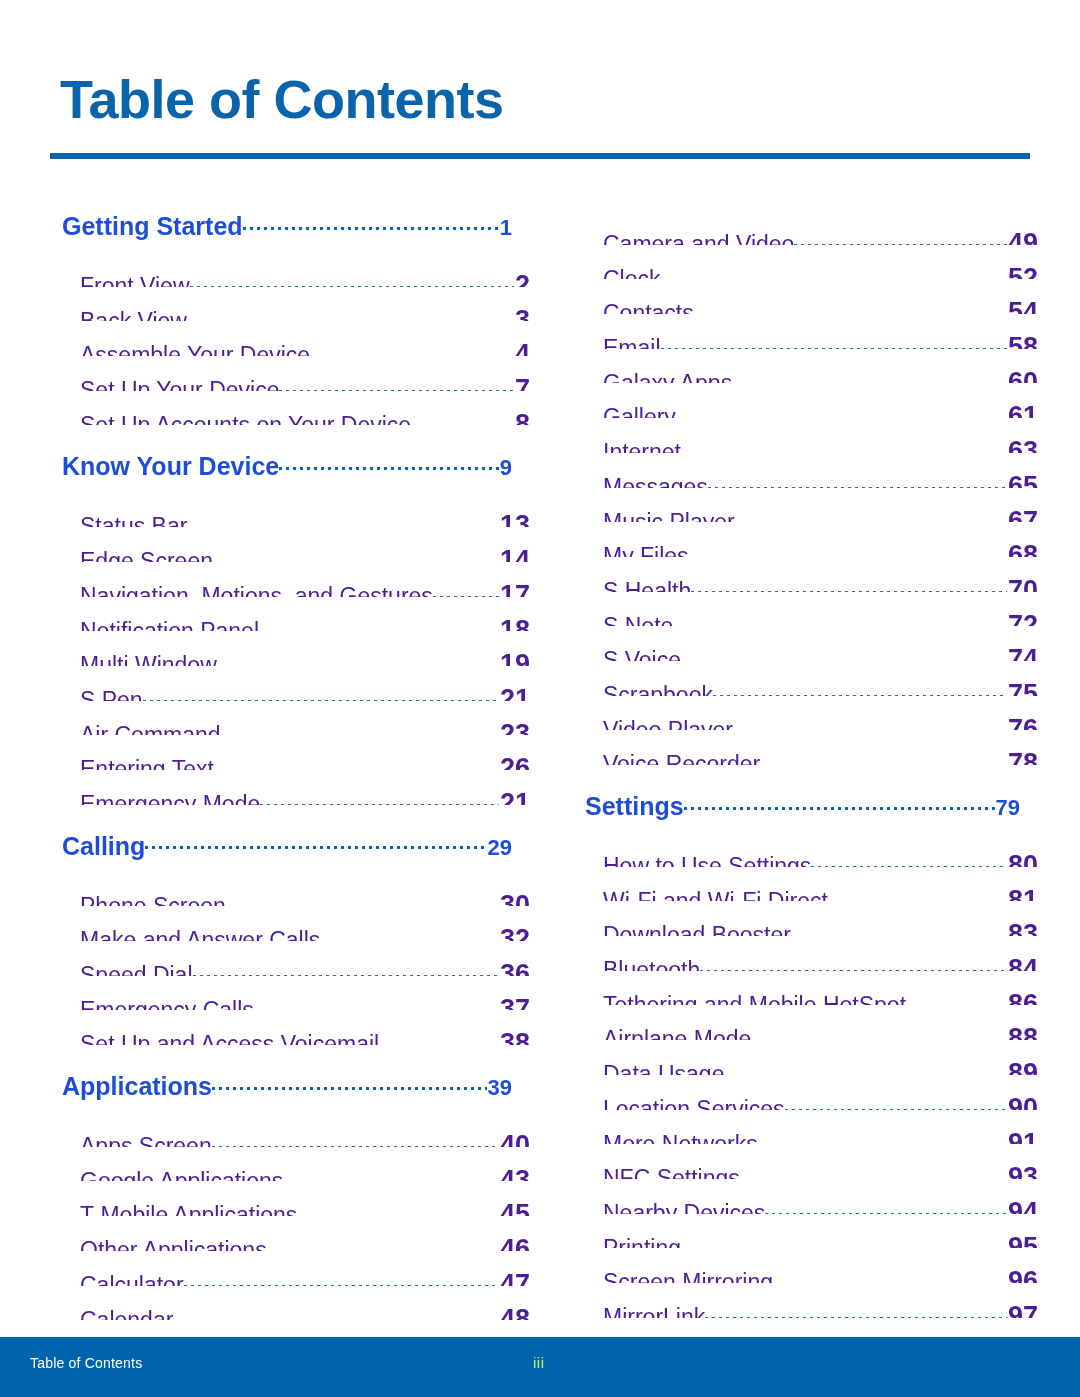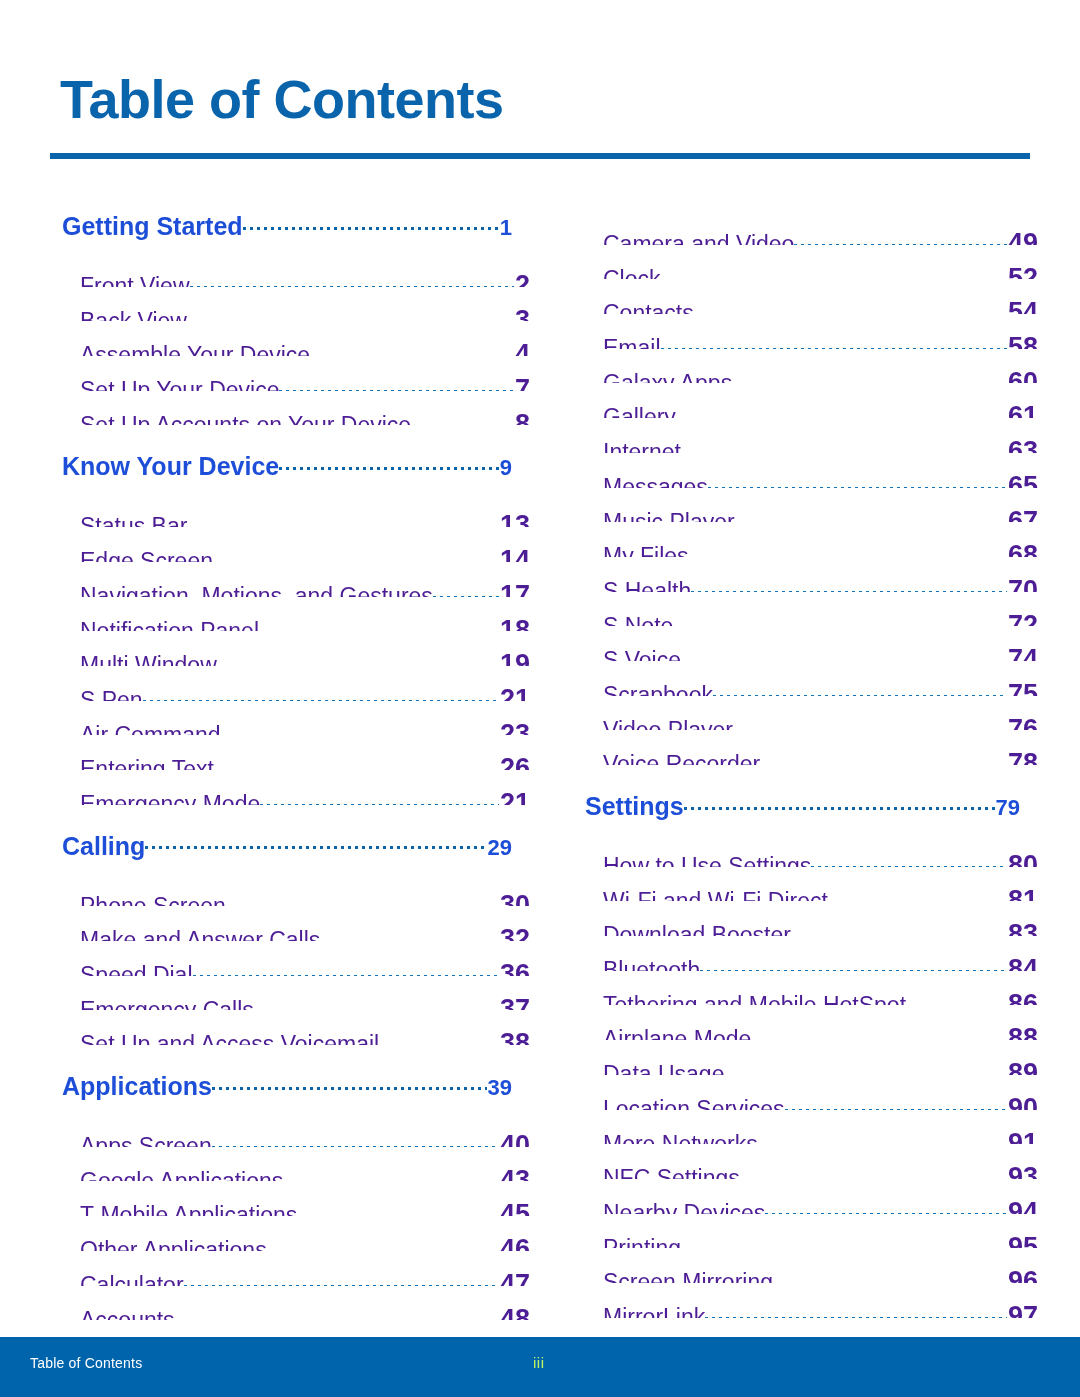--- a/index.html
+++ b/index.html
@@ -302,21 +302,21 @@
             <span class="toc-label">Other Applications</span>
             <span class="toc-leader"></span>
             <span class="toc-page">46</span>
           </div>
           <div class="toc-row entry">
             <span class="toc-label">Calculator</span>
             <span class="toc-leader"></span>
             <span class="toc-page">47</span>
           </div>
           <div class="toc-row entry">
-            <span class="toc-label">Accounts</span>
+            <span class="toc-label">Calendar</span>
             <span class="toc-leader"></span>
             <span class="toc-page">48</span>
           </div>
         </div>
       </div>
     <div class="col col-right" id="col-right">
         <div class="block">
           <div class="toc-row entry">
             <span class="toc-label">Camera and Video</span>
             <span class="toc-leader"></span>

